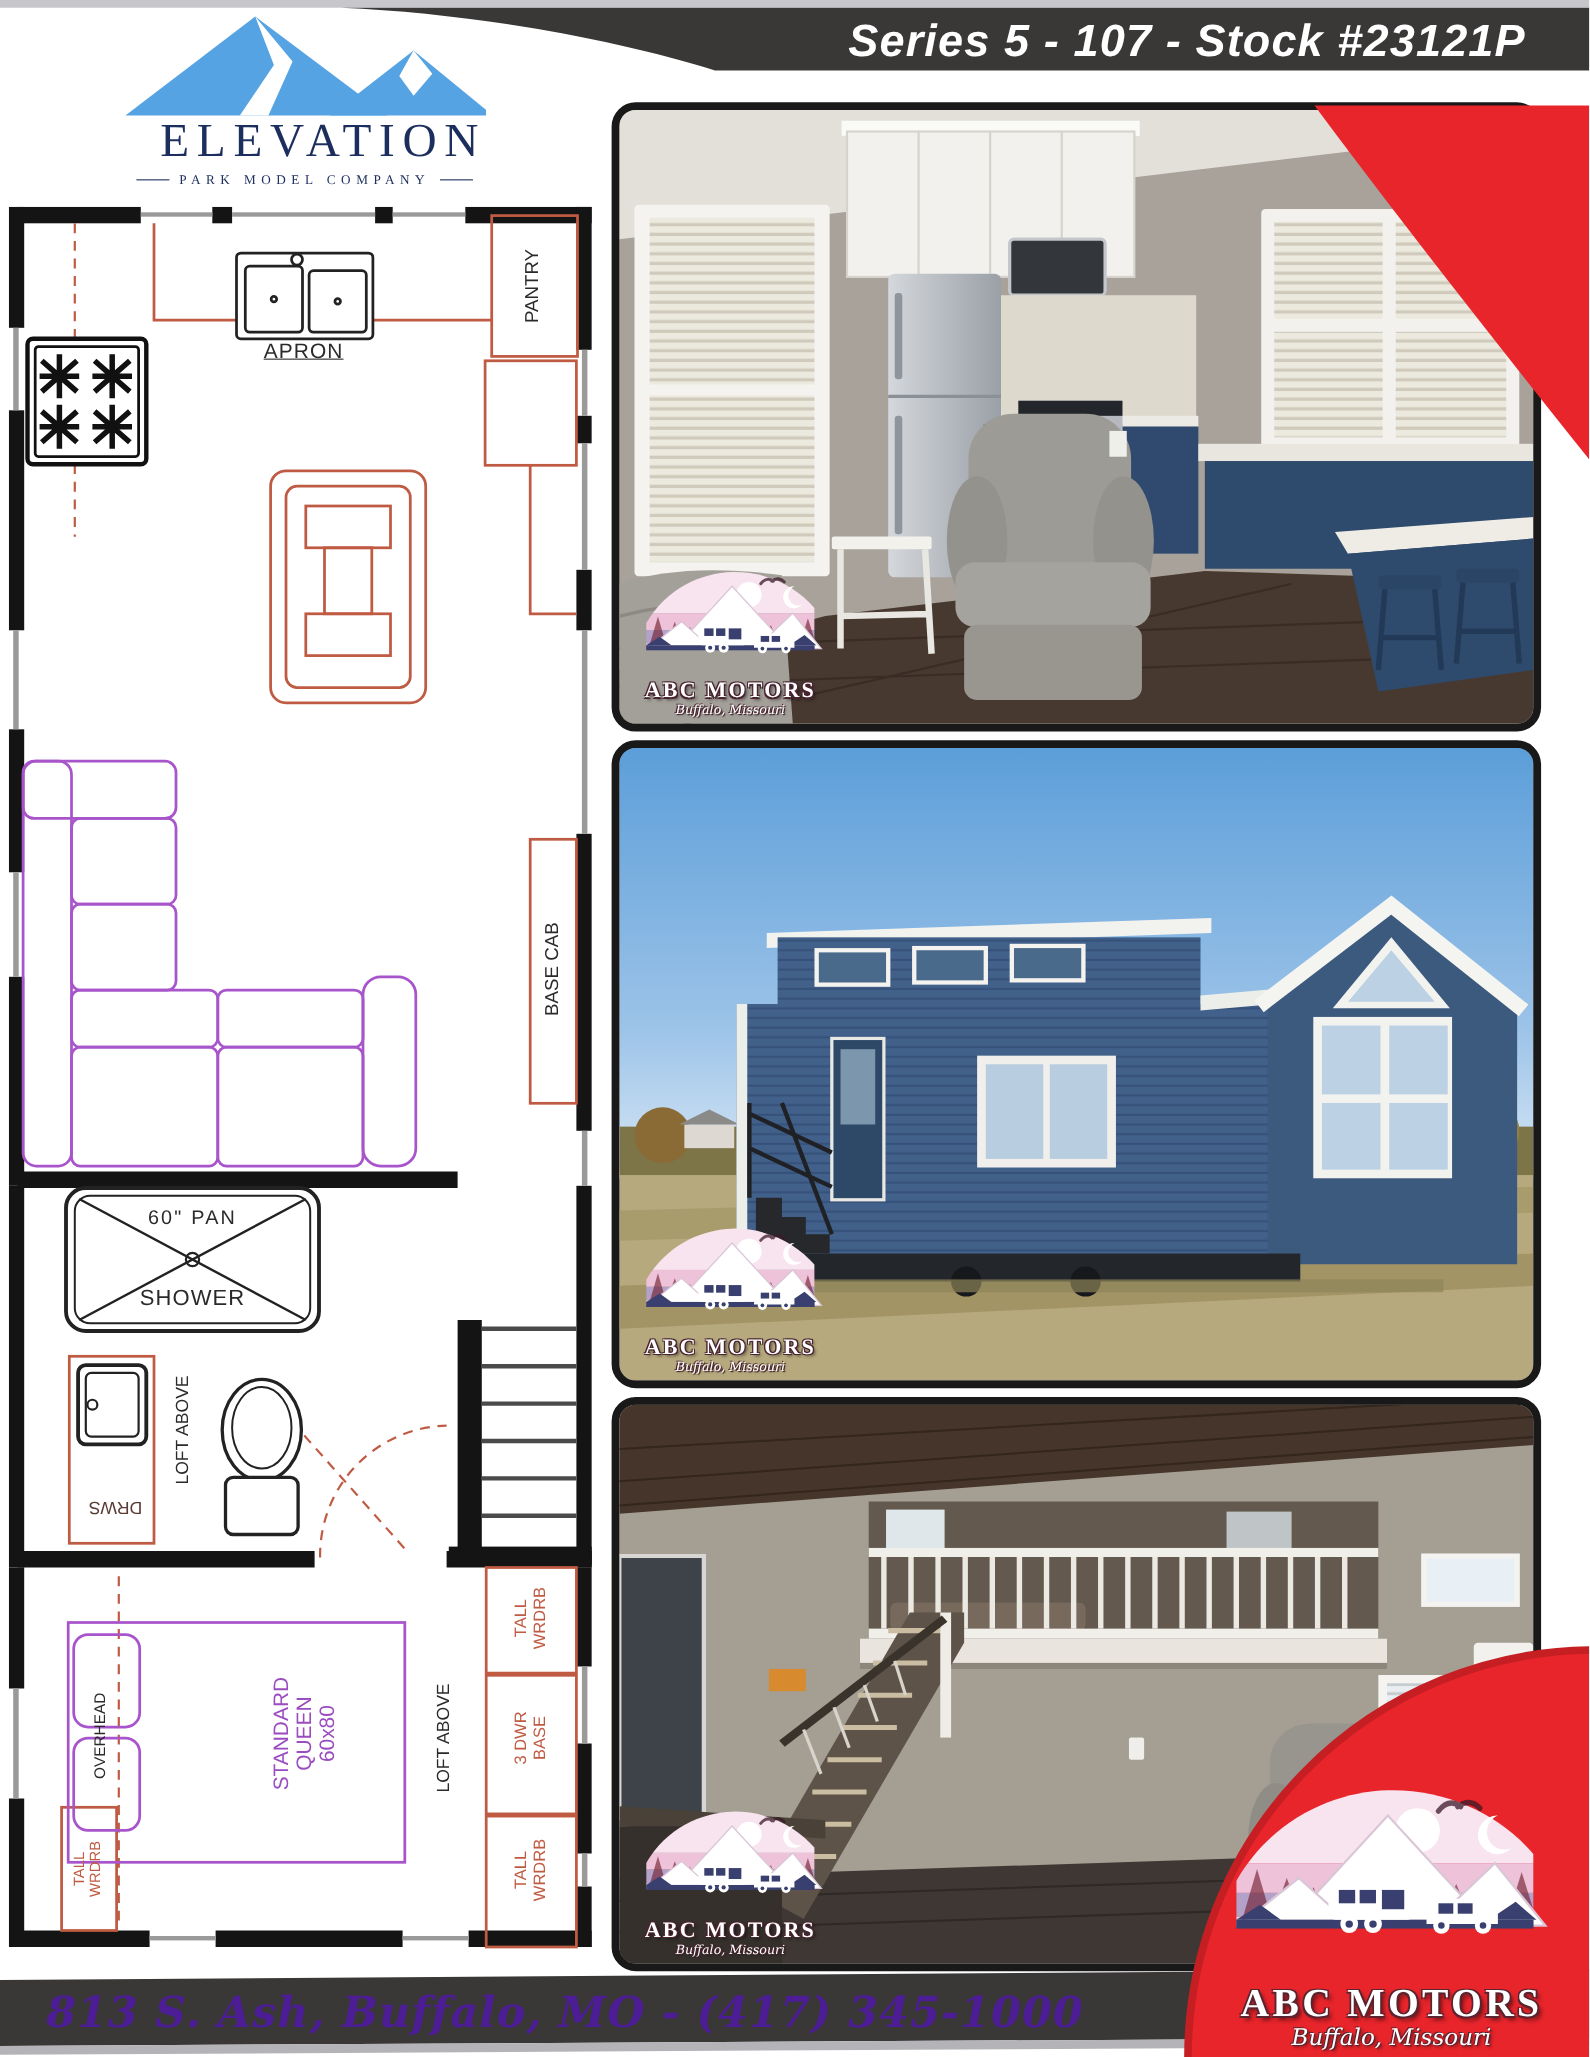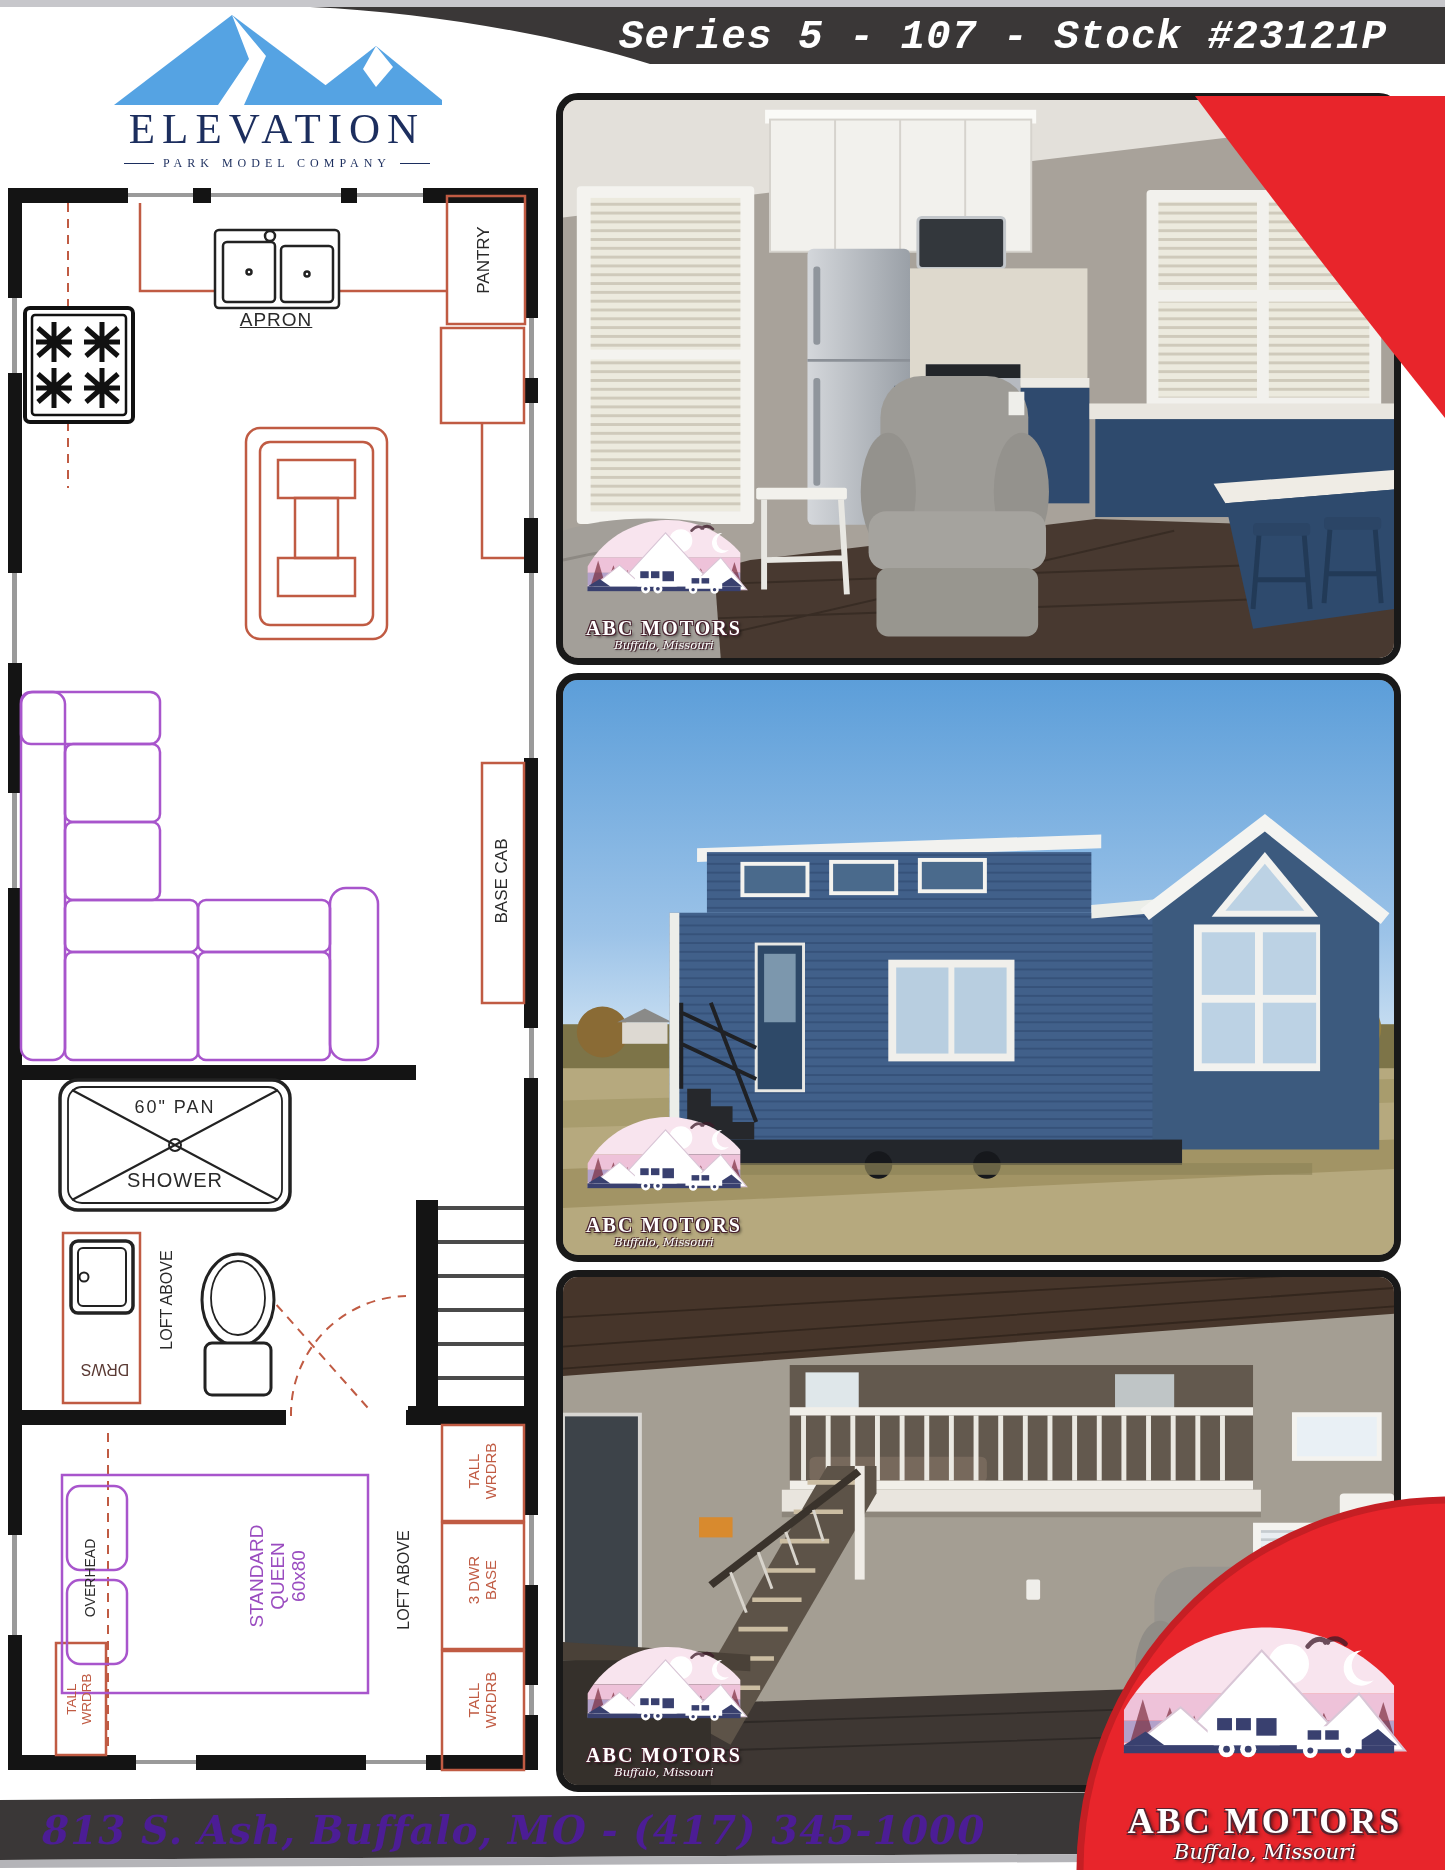--- a/index.html
+++ b/index.html
@@ -3,28 +3,28 @@
 <meta charset="utf-8">
 <style>
   html,body{margin:0;padding:0;background:#fff;}
   #page{position:relative;width:1445px;height:1870px;background:#fff;overflow:hidden;
         font-family:"Liberation Sans",sans-serif;}
   svg{display:block;}
 
   
   .banner-svg{position:absolute;left:0;top:0;}
   .top-banner-text{position:absolute;top:11px;right:58px;height:52px;line-height:52px;
-      font-family:Liberation Mono, monospace;font-weight:bold;font-style:italic;
+      font-family:Liberation Sans, sans-serif;font-weight:bold;font-style:italic;
       font-size:41px;color:#fff;letter-spacing:1px;z-index:4;}
   .bottom-banner-text{position:absolute;left:42px;top:1804px;height:52px;line-height:52px;
       font-family:"DejaVu Serif",serif;font-weight:bold;font-style:italic;
       font-size:39px;color:#4c1d95;letter-spacing:1px;z-index:6;}
 
   
-  .ev-logo{position:absolute;left:112px;top:10px;width:330px;text-align:center;}
+  .ev-logo{position:absolute;left:112px;top:10px;width:330px;text-align:right;}
   .ev-name{font-family:"Liberation Serif",serif;font-size:43px;color:#1c2e5e;
       letter-spacing:7px;margin-top:-2px;white-space:nowrap;}
   .ev-tagline{display:flex;align-items:center;justify-content:center;gap:9px;margin-top:3px;
       font-family:"Liberation Serif",serif;font-size:12px;color:#1c2e5e;letter-spacing:5px;white-space:nowrap;}
   .tl-line{display:inline-block;width:30px;border-top:1.5px solid #1c2e5e;}
 
   
   .floorplan{position:absolute;left:8px;top:188px;width:530px;height:1600px;}
   .fp-svg{position:absolute;left:0;top:0;}
   .fl-label{position:absolute;color:#2a2a2a;text-align:center;line-height:1.1;

